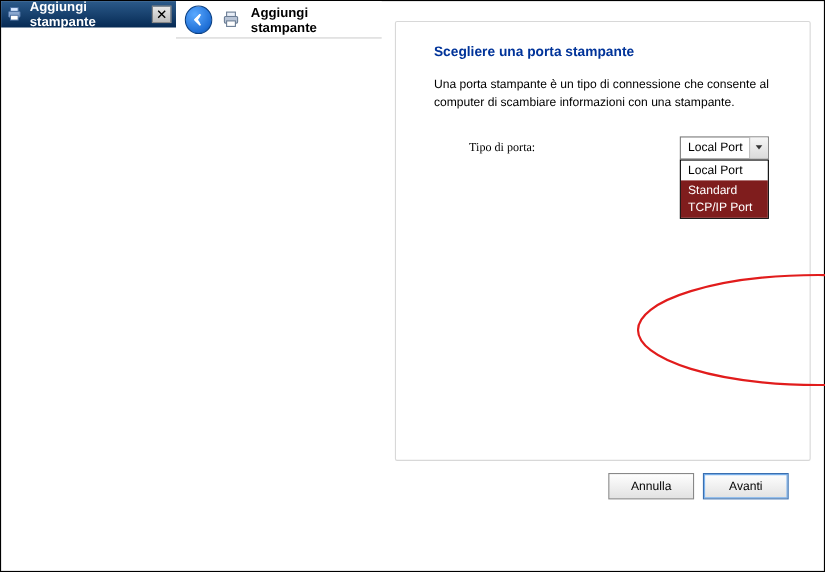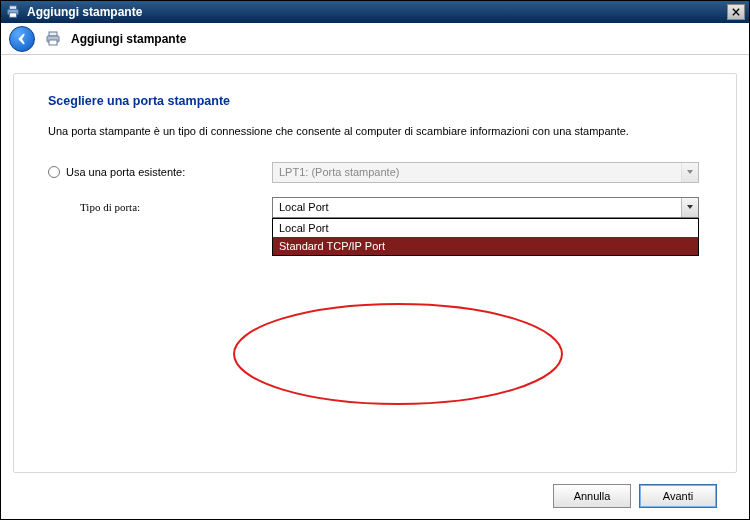--- a/index.html
+++ b/index.html
@@ -11,21 +11,20 @@
     width: 750px;
     height: 520px;
     overflow: hidden;
   }
   .window {
     width: 750px;
     height: 520px;
     border: 1px solid #000;
     background: #fff;
     display: flex;
-    flex-direction: column;
   }
   .titlebar {
     height: 24px;
     background: linear-gradient(to bottom, #2b5a8a 0%, #062a54 100%);
     color: #fff;
     display: flex;
     align-items: center;
     padding: 0 4px;
     font-weight: bold;
     font-size: 12px;
@@ -273,34 +272,20 @@
     </span>
     <span class="header-title">Aggiungi stampante</span>
   </div>
 
   <div class="content">
     <div class="panel">
 
       <div class="heading">Scegliere una porta stampante</div>
       <div class="description">Una porta stampante è un tipo di connessione che consente al computer di scambiare informazioni con una stampante.</div>
 
-      <div class="row">
-        <div class="radio-col">
-          <span class="radio"></span>
-          <span class="radio-label">Usa una porta esistente:</span>
-        </div>
-        <div class="combo disabled">
-          <div class="combo-text">LPT1: (Porta stampante)</div>
-          <div class="combo-arrow">
-            <svg viewBox="0 0 8 8" width="8" height="8">
-                <path d="M1 2 L4 6 L7 2 Z"></path>
-              </svg>
-          </div>
-        </div>
-      </div>
 
 
       <div class="sub-row">
         <div class="sub-label-col">Tipo di porta:</div>
         <div class="combo" style="position:relative;">
           <div class="combo-text">Local Port</div>
           <div class="combo-arrow">
             <svg viewBox="0 0 8 8" width="8" height="8">
                 <path d="M1 2 L4 6 L7 2 Z"></path>
               </svg>

